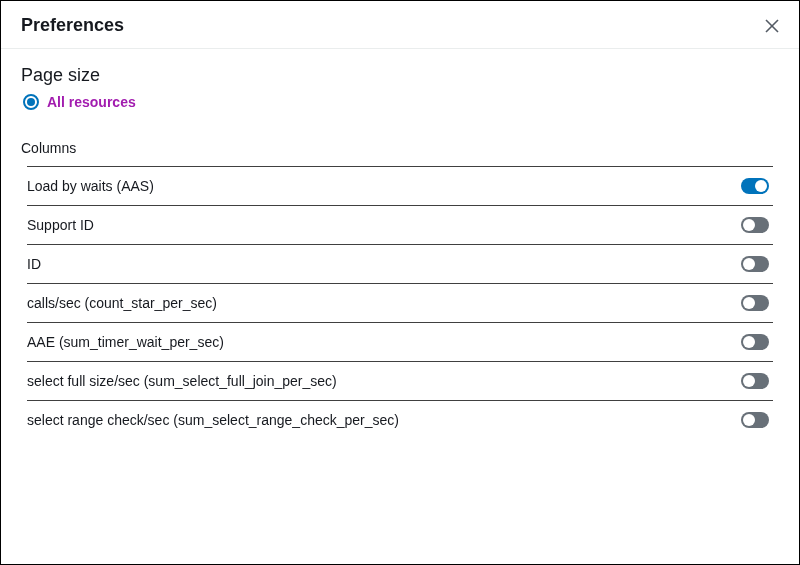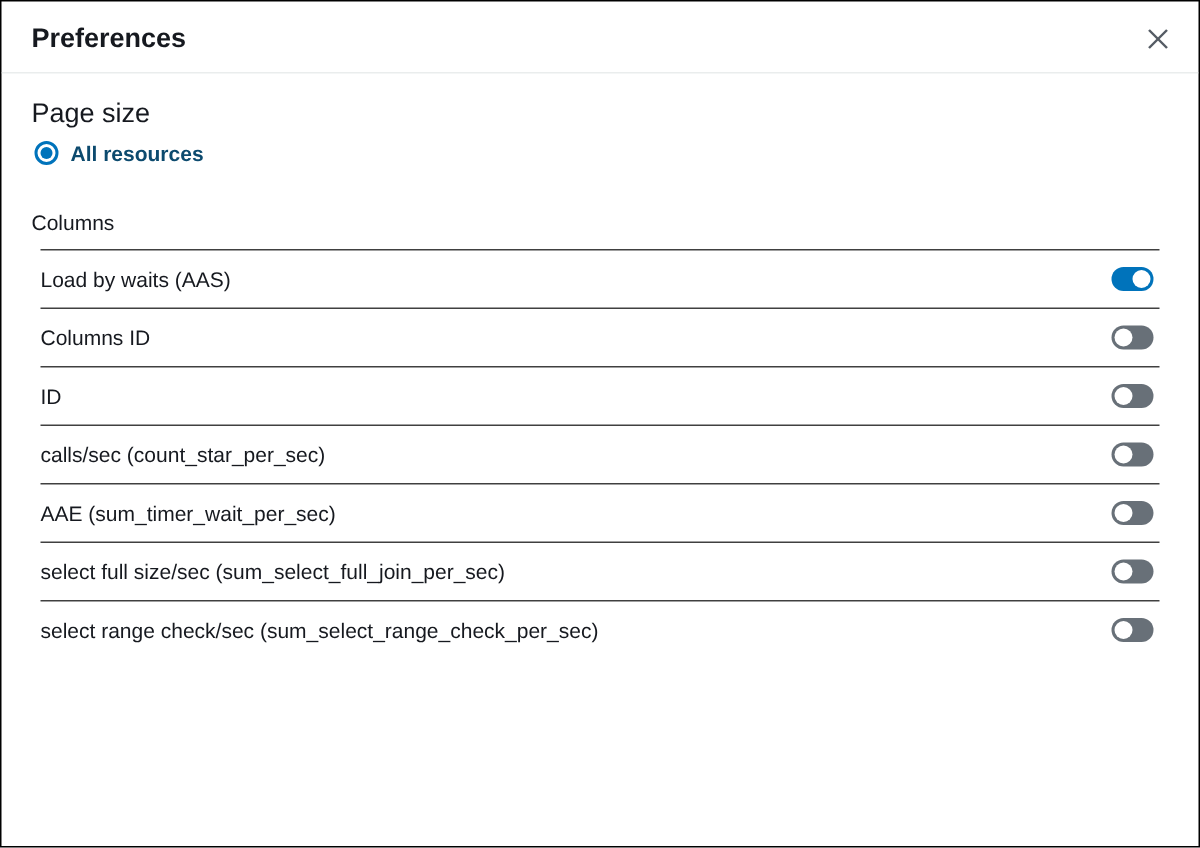--- a/index.html
+++ b/index.html
@@ -59,21 +59,21 @@
       flex-shrink: 0;
     }
     .radio-inner {
       width: 8px;
       height: 8px;
       background: #0073bb;
       border-radius: 50%;
     }
     .radio-label {
       font-size: 14px;
-      color: #0c4a6e;
+      color: #a21caf;
       font-weight: 700;
     }
     .checkbox-block {
       margin-top: 28px;
       margin-left: 2px;
       display: flex;
       align-items: flex-start;
       gap: 10px;
     }
     .checkbox-box {
@@ -173,21 +173,21 @@
   <div class="columns-label">Columns</div>
 
   <div class="columns-list">
     <div class="col-row">
       <span class="col-label">Load by waits (AAS)</span>
       <div class="toggle on">
           <div class="toggle-knob"></div>
         </div>
     </div>
     <div class="col-row">
-      <span class="col-label">Columns ID</span>
+      <span class="col-label">Support ID</span>
       <div class="toggle off">
           <div class="toggle-knob"></div>
         </div>
     </div>
     <div class="col-row">
       <span class="col-label">ID</span>
       <div class="toggle off">
           <div class="toggle-knob"></div>
         </div>
     </div>

